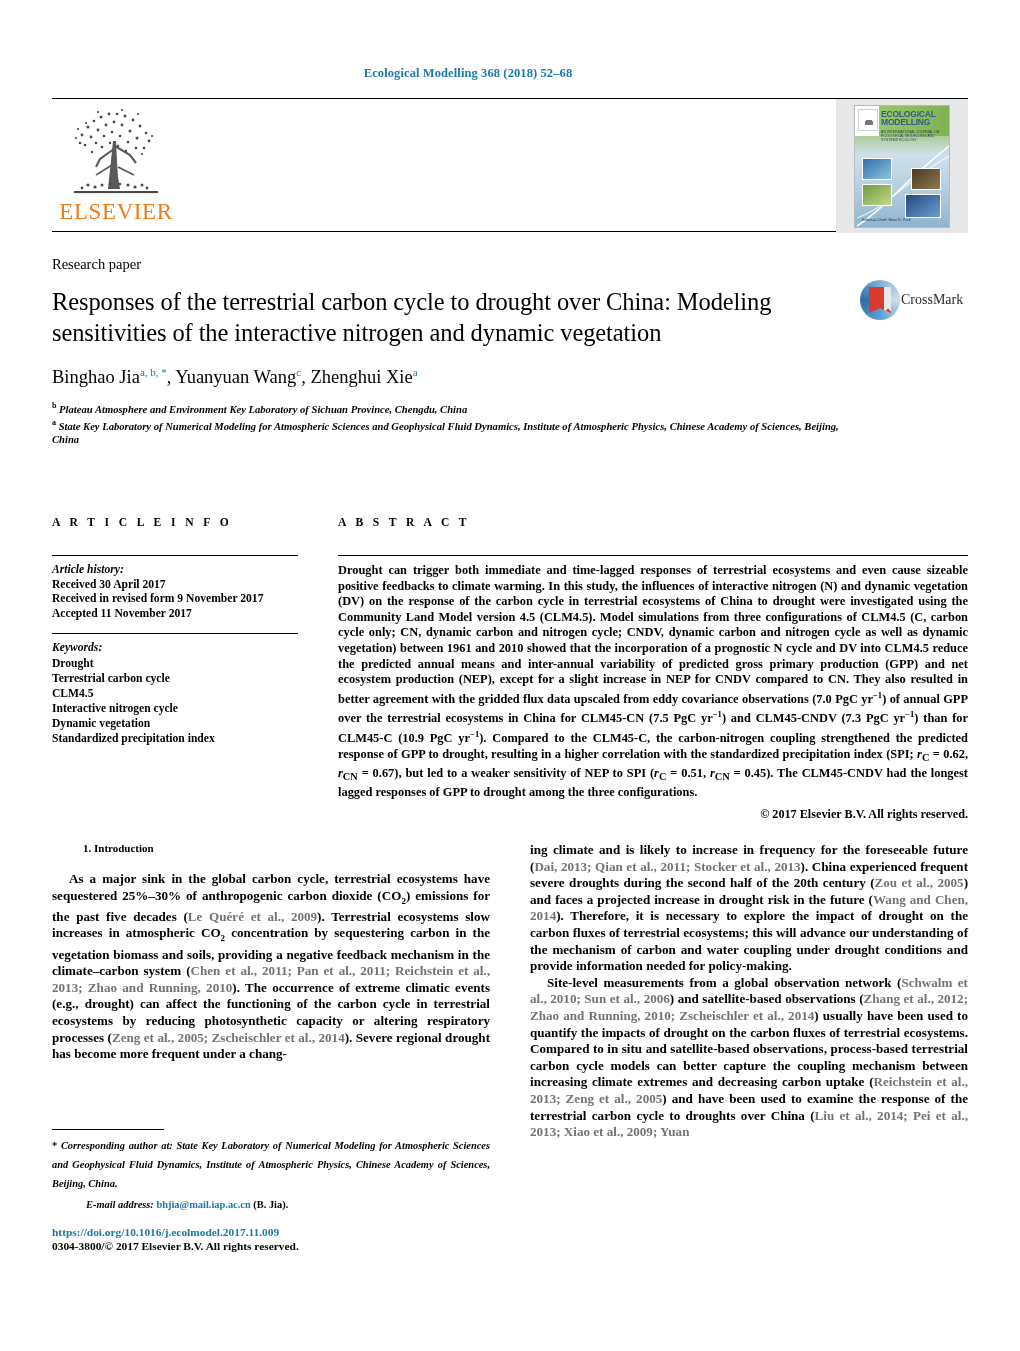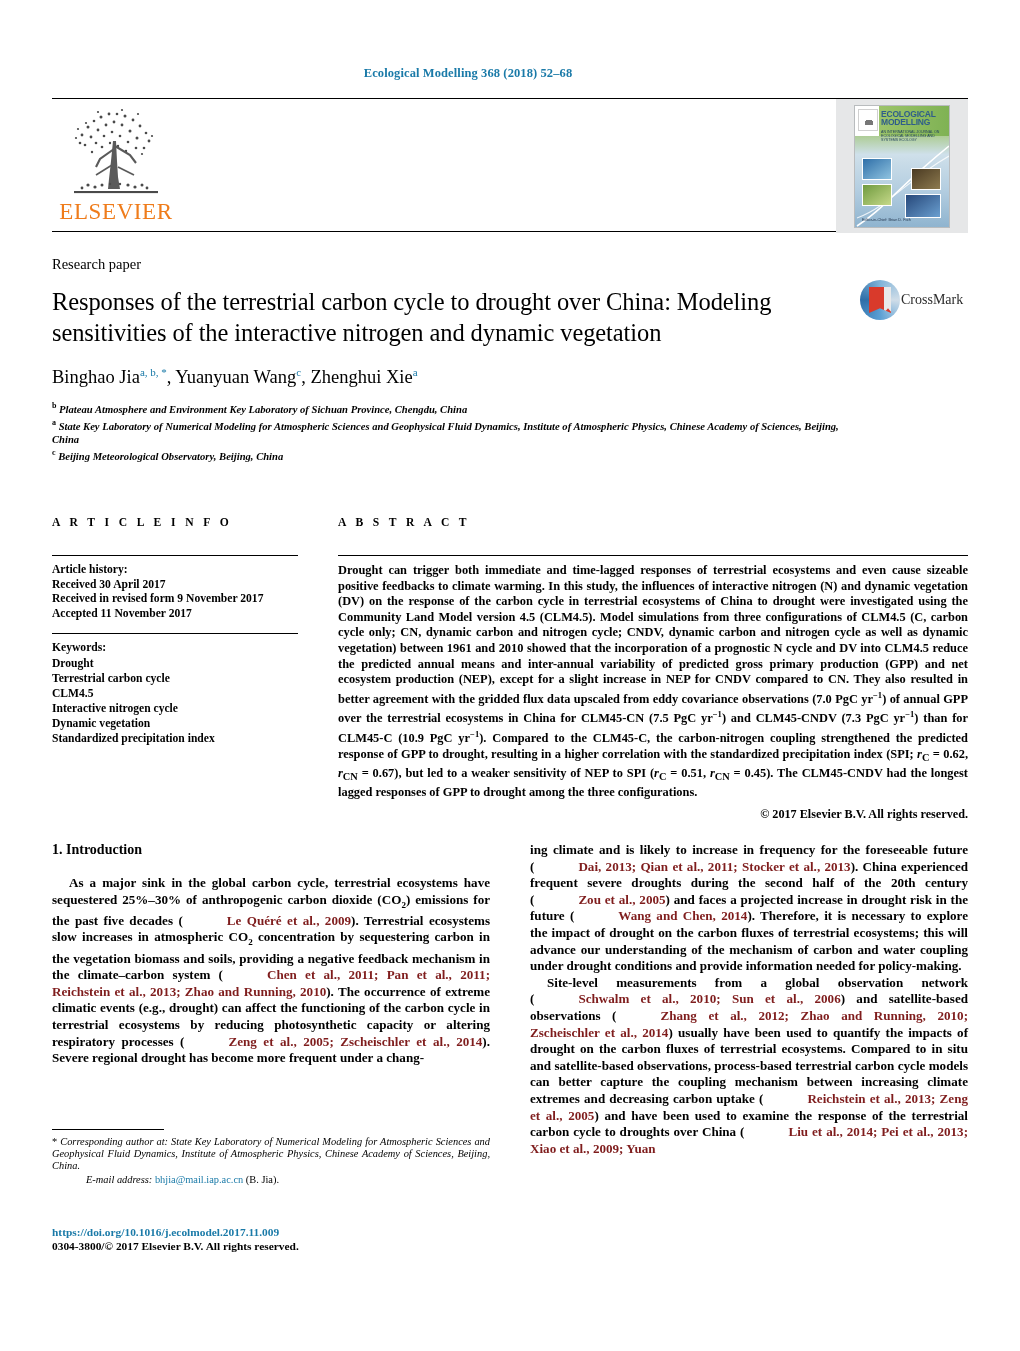--- a/index.html
+++ b/index.html
@@ -226,20 +226,21 @@
     font-size: 11.6px;
     letter-spacing: 3.4px;
     color: #000;
     margin-bottom: 26px;
   }
   .rule { border-top: 1.3px solid #000; margin-bottom: 7px; }
   .rule-thin { border-top: 1.1px solid #000; margin: 12px 0 7px 0; }
 
   .infolabel {
     font-family: "Liberation Serif", serif;
+    font-style: italic;
     font-weight: bold;
     font-size: 11.6px;
     line-height: 14.6px;
   }
   .infoline {
     font-family: "Liberation Serif", serif;
     font-size: 11.6px;
     line-height: 14.6px;
     font-weight: bold;
   }
@@ -275,50 +276,51 @@
     top: 842px;
     width: 916px;
     display: flex;
   }
   .bcol { width: 438px; flex: 0 0 438px; }
   .bgap { width: 40px; flex: 0 0 40px; }
 
   .h1 {
     font-family: "Liberation Serif", serif;
     font-weight: bold;
-    font-size: 14px;
+    font-size: 11px;
     margin-bottom: 17px;
+    margin-left: 31px;
   }
   .para {
     font-family: "Liberation Serif", serif;
     font-size: 13.1px;
     line-height: 16.6px;
     text-align: justify;
     text-indent: 17px;
     margin: 0 0 0 0;
     font-weight: bold;
   }
   .para.cont { text-indent: 0; }
   .para sub { font-size: 9px; vertical-align: sub; }
-  .cite { color: #7f1d1d; padding-left: 44px; }
+  .cite { color: #737373; }
 
   
   .footnote {
     position: absolute;
     left: 52px;
     top: 1129px;
     width: 438px;
   }
   .fn-rule { border-top: 1.3px solid #000; width: 112px; margin-bottom: 6px; }
   .fn-text {
     font-family: "Liberation Serif", serif;
     font-size: 10.4px;
-    line-height: 12px;
+    line-height: 19px;
     font-style: italic;
-    font-weight: normal;
+    font-weight: bold;
     text-align: justify;
   }
   .fn-text .nonit { font-style: normal; }
   .fn-email { margin-top: 2px; text-indent: 16px; }
   .fn-email .lbl { font-style: italic; margin-left: 18px; }
   .fn-email a { color: #1a7aa8; text-decoration: none; font-style: normal; }
 
   .doiblock { position: absolute; left: 52px; top: 1225px; width: 438px; }
   .doi {
     font-family: "Liberation Serif", serif;
@@ -445,21 +447,20 @@
     <div class="research-paper">Research paper</div>
     <div class="paper-title">Responses of the terrestrial carbon cycle to drought over China: Modeling sensitivities of the interactive nitrogen and dynamic vegetation</div>
 
     <div class="authors">
       <span><span>Binghao Jia</span><sup>a, b, *</sup></span>, <span><span>Yuanyuan Wang</span><sup>c</sup></span>, <span><span>Zhenghui Xie</span><sup>a</sup></span>
     </div>
 
     <div class="affils">
       <div class="affil"><sup>b</sup> <span>Plateau Atmosphere and Environment Key Laboratory of Sichuan Province, Chengdu, China</span></div>
       <div class="affil"><sup>a</sup> <span>State Key Laboratory of Numerical Modeling for Atmospheric Sciences and Geophysical Fluid Dynamics, Institute of Atmospheric Physics, Chinese Academy of Sciences, Beijing, China</span></div>
-      <div class="affil"><sup>c</sup> <span>Beijing Meteorological Observatory, Beijing, China</span></div>
     </div>
 
     <div class="crossmark">
       <div class="cm-circle">
           <div class="cm-book"></div>
         </div>
       <div class="cm-label">CrossMark</div>
     </div>
   </div>
 

